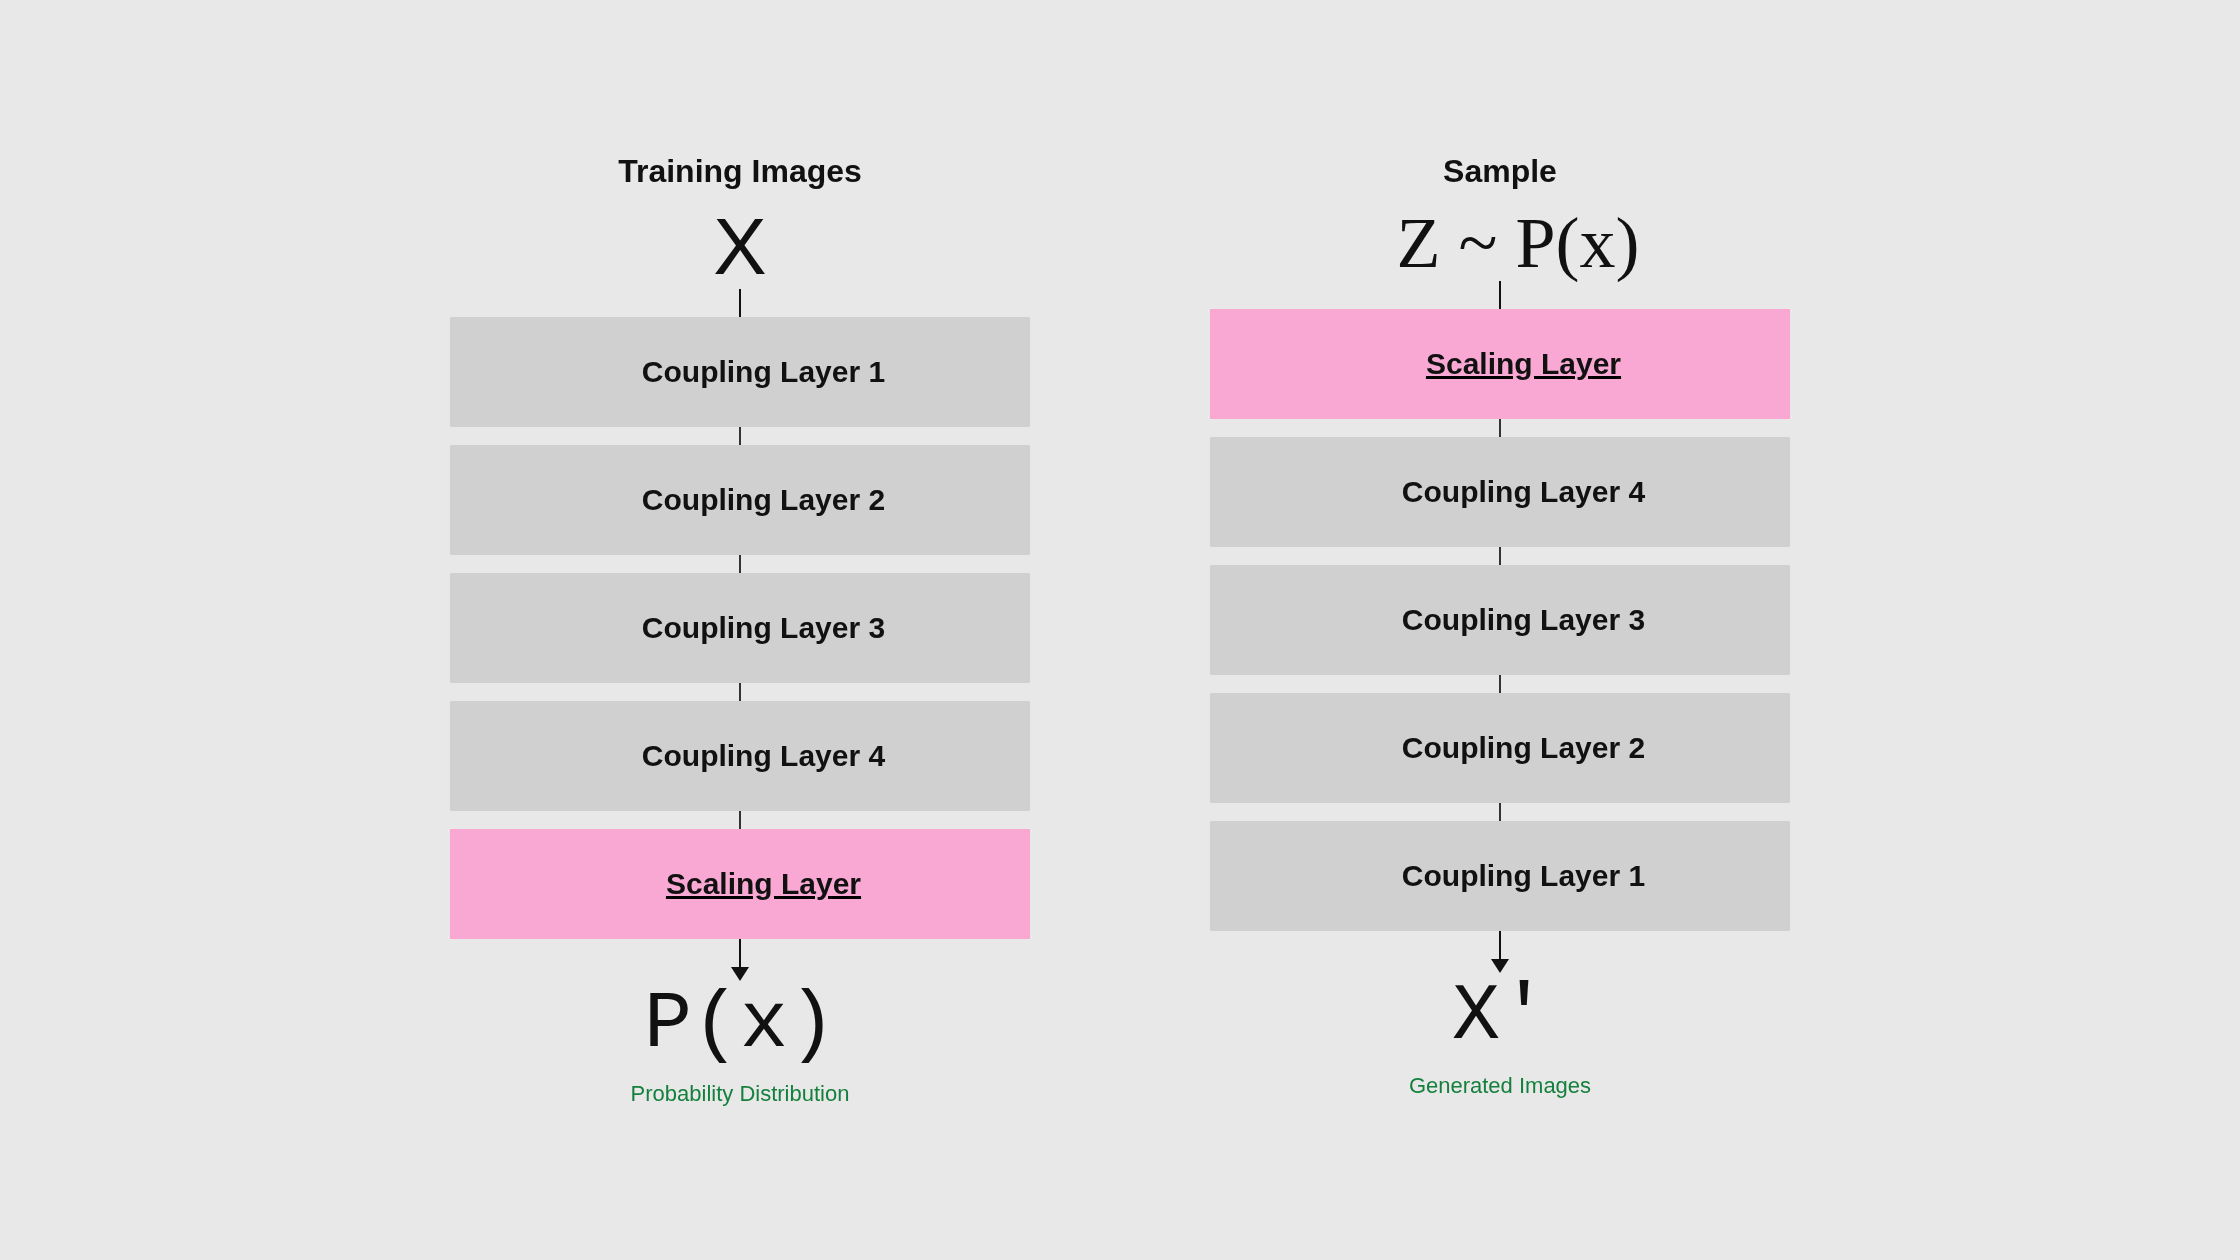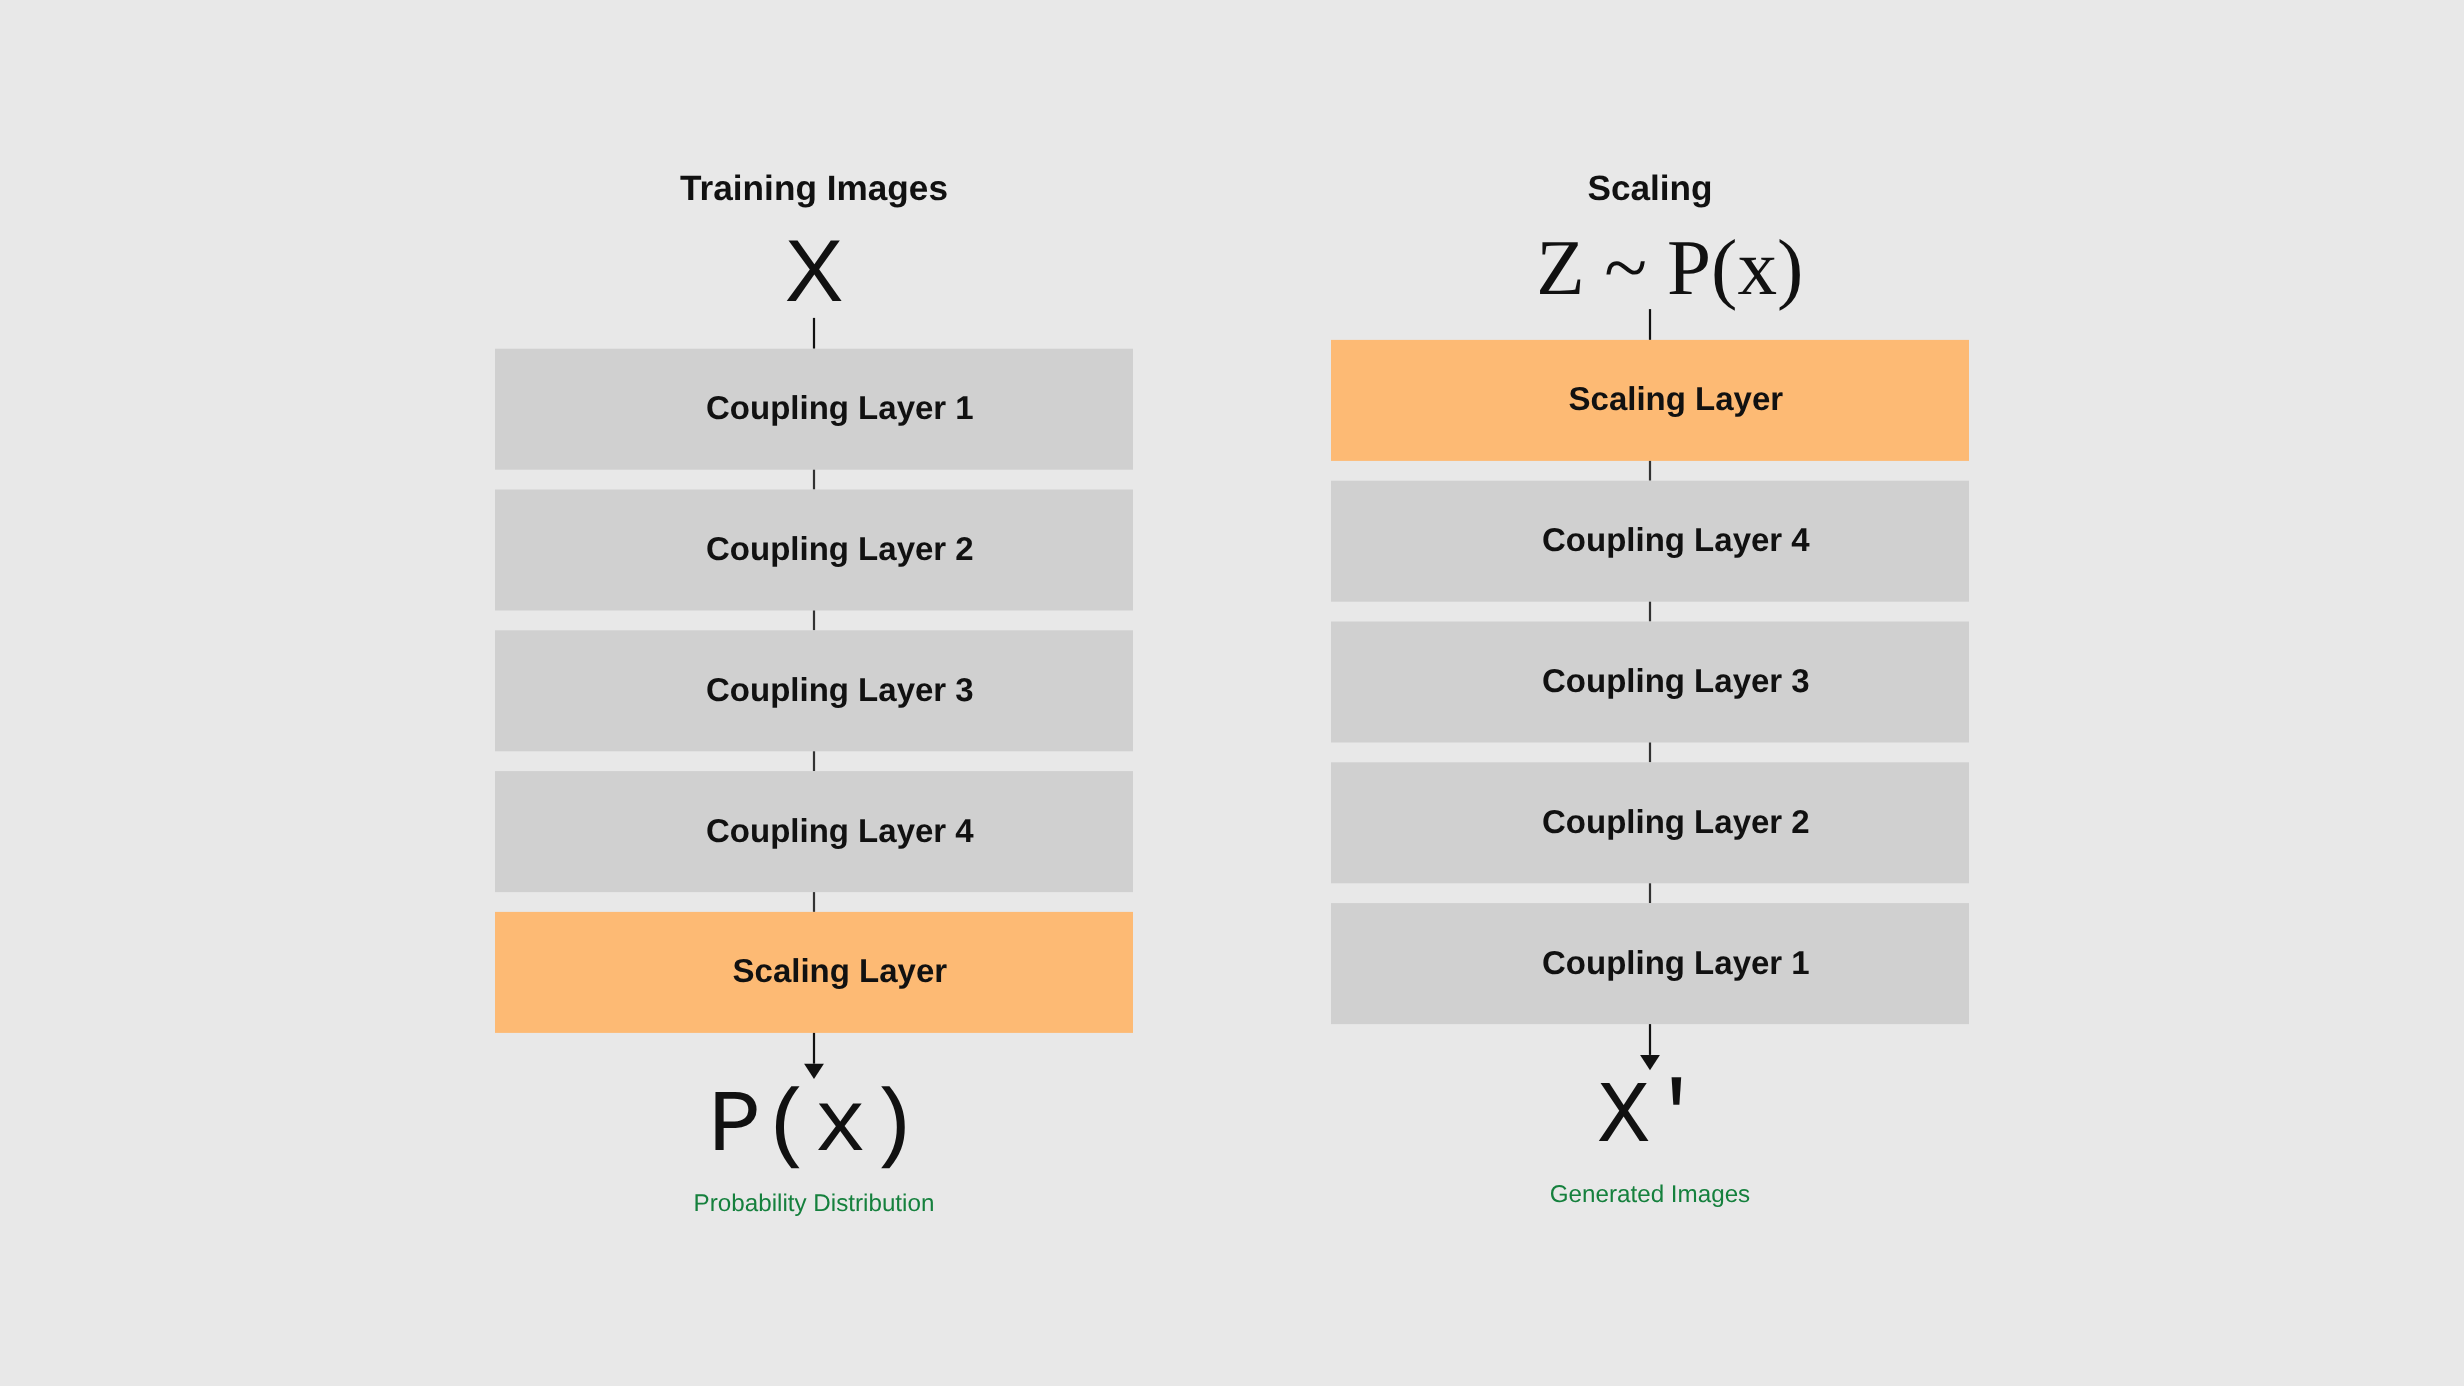--- a/index.html
+++ b/index.html
@@ -83,21 +83,22 @@
       background-color: #d0d0d0;
       display: flex;
       align-items: center;
       justify-content: center;
       border: none;
       margin-bottom: 0;
       padding-left: 47px;
     }
 
     .layer-box.green {
-      background-color: #fdba74;
+      background-color: #f9a8d4;
+      text-decoration: underline;
     }
 
     .layer-box-label {
       font-size: 30px;
       font-weight: bold;
       color: #111;
       text-align: center;
     }
 
     .bottom-label {
@@ -162,21 +163,21 @@
 
     <div class="connector-arrow-down">
       <div class="line"></div>
       <div class="arrowhead"></div>
     </div>
     <div class="bottom-label">P(x)</div>
     <div class="bottom-text">Probability Distribution</div>
   </div>
 
   <div class="diagram right-diagram">
-    <div class="diagram-title">Scaling</div>
+    <div class="diagram-title">Sample</div>
     <div class="diagram-symbol" style="font-family:'Times New Roman',serif; font-size:72px;margin-left:36px;">Z ~ P(x)</div>
     <div class="connector-line-down"></div>
 
     <div class="layers-stack" id="right-stack">
         <div class="layer-box green">
           <div class="layer-box-label">Scaling Layer</div>
         </div>
         <div class="tick-connector" style="align-self: center;"></div>
         <div class="layer-box">
           <div class="layer-box-label">Coupling Layer 4</div>

